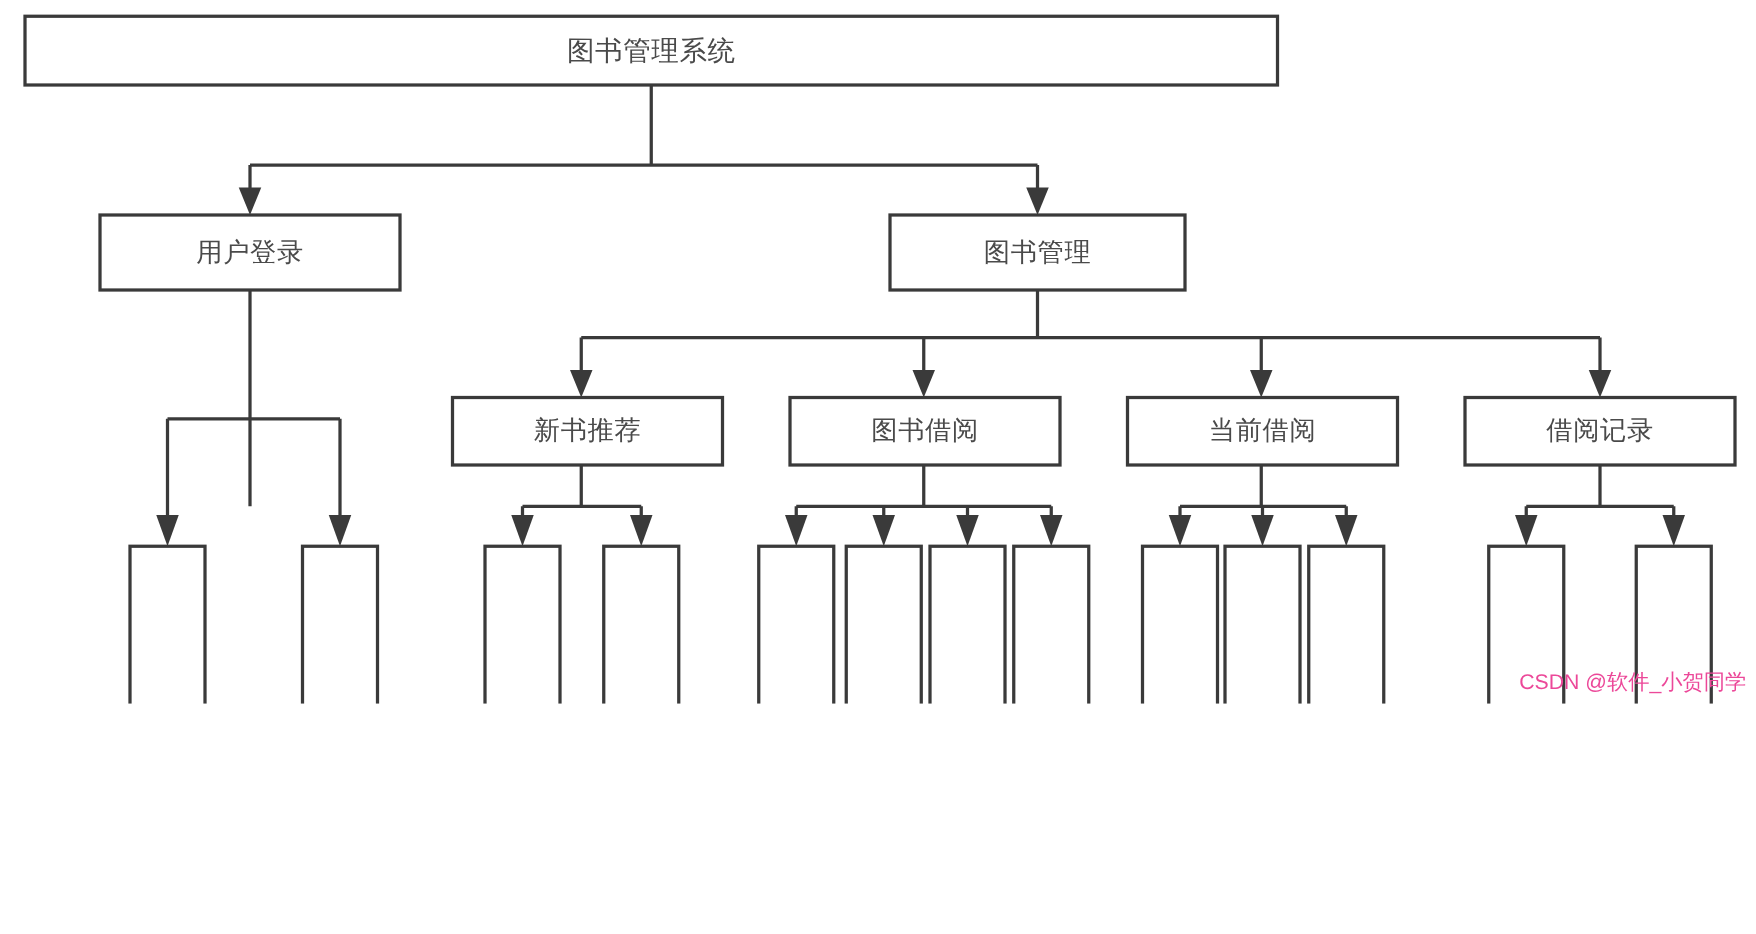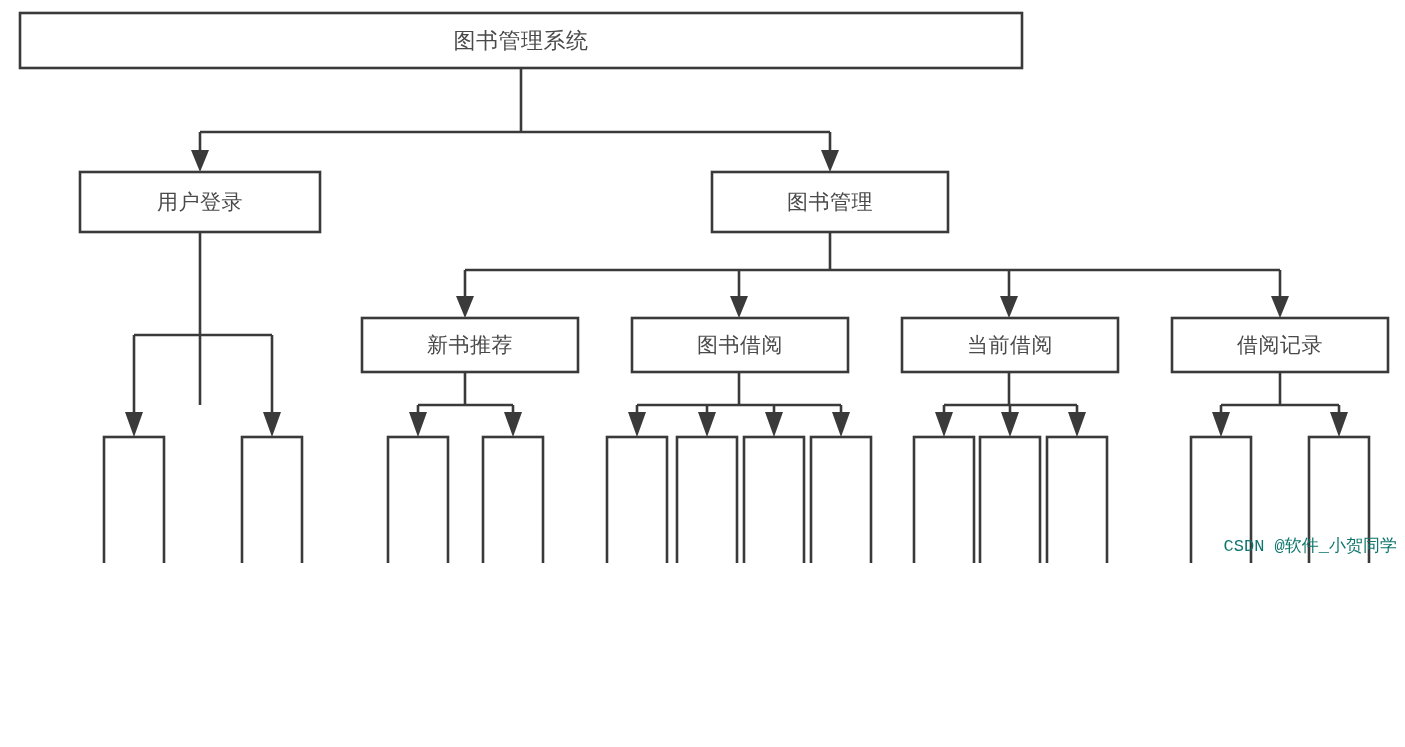--- a/index.html
+++ b/index.html
@@ -70,23 +70,23 @@
     pointer-events: none;
     user-select: none;
   }
   .vlabel.center {
     align-items: center;
   }
   .watermark {
     position: absolute;
     right: 8px;
     bottom: 6px;
-    font-family: Liberation Mono, monospace;
+    font-family: Liberation Sans, sans-serif;
     font-size: 17px;
-    color: #0f766e;
+    color: #ec4899;
     white-space: nowrap;
     user-select: none;
   }
 </style>
 </head>
 <body>
 
 <div id="diagram-root">
 
   <svg class="diagram" viewBox="0 0 1405 747">

